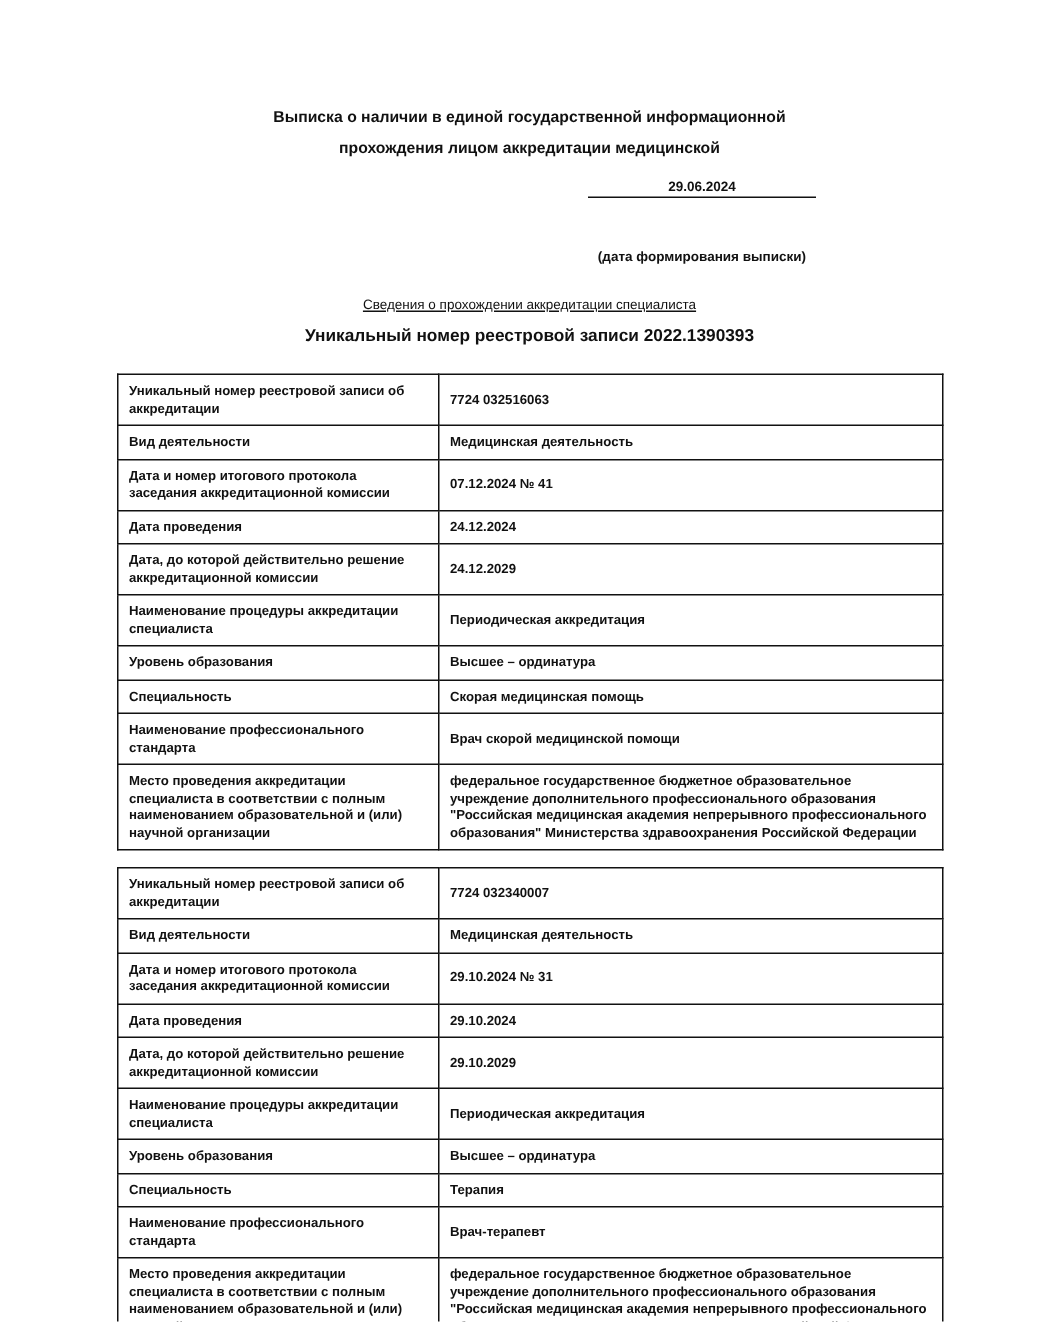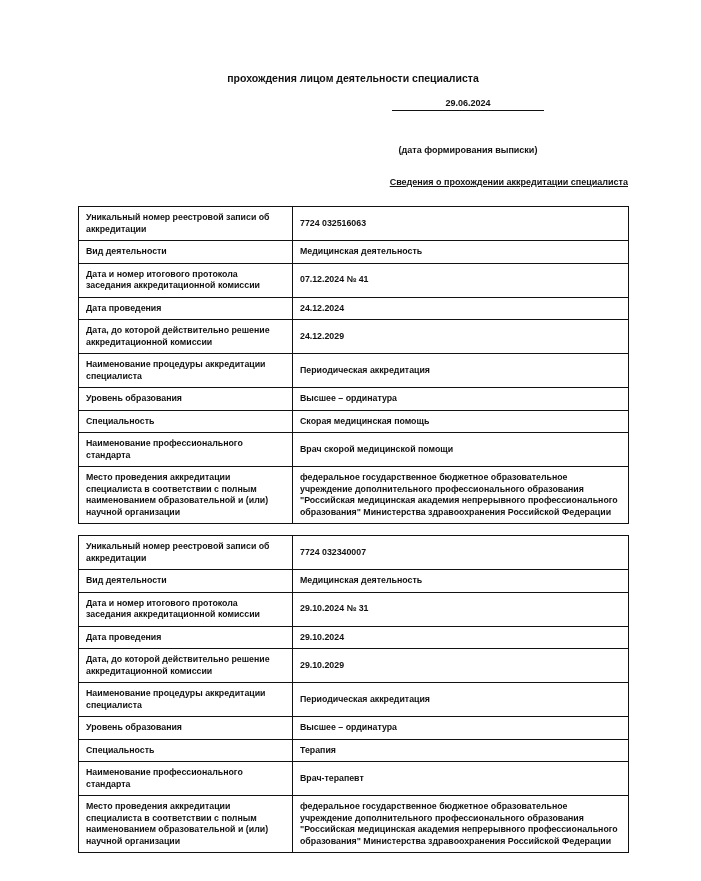--- a/index.html
+++ b/index.html
@@ -48,22 +48,22 @@
   .intro {
     margin: 19px auto 0 auto;
     text-align: center;
     font-weight: bold;
     font-size: 8.8px;
     line-height: 13px;
     max-width: 552px;
   }
   .section-heading {
     margin-top: 22px;
-    text-align: right;
-    font-weight: bold;
+    text-align: center;
+    font-weight: normal;
     font-size: 9px;
     text-decoration: underline;
   }
   .record-heading {
     margin-top: 10px;
     text-align: center;
     font-weight: bold;
     font-size: 11.5px;
   }
   table.acc-table {
@@ -85,31 +85,33 @@
   }
   td.col-label { width: 214px; }
   td.col-value { width: 336px; }
 </style>
 </head>
 <body>
 
 <div class="page">
 
   <div class="doc-title">
-    <div>прохождения лицом деятельности специалиста</div>
+    <div>Выписка о наличии в единой государственной информационной</div>
+    <div>прохождения лицом аккредитации медицинской</div>
   </div>
 
   <div class="date-block">
     <span class="date-value">29.06.2024</span>
     <span class="date-caption">(дата формирования выписки)</span>
   </div>
 
 
   <div class="section-heading">Сведения о прохождении аккредитации специалиста</div>
 
+  <div class="record-heading">Уникальный номер реестровой записи 2022.1390393</div>
 
   <table class="acc-table first">
     <tbody>
       <tr>
         <td class="col-label">Уникальный номер реестровой записи об аккредитации</td>
         <td class="col-value">7724 032516063</td>
       </tr>
       <tr>
         <td class="col-label">Вид деятельности</td>
         <td class="col-value">Медицинская деятельность</td>

